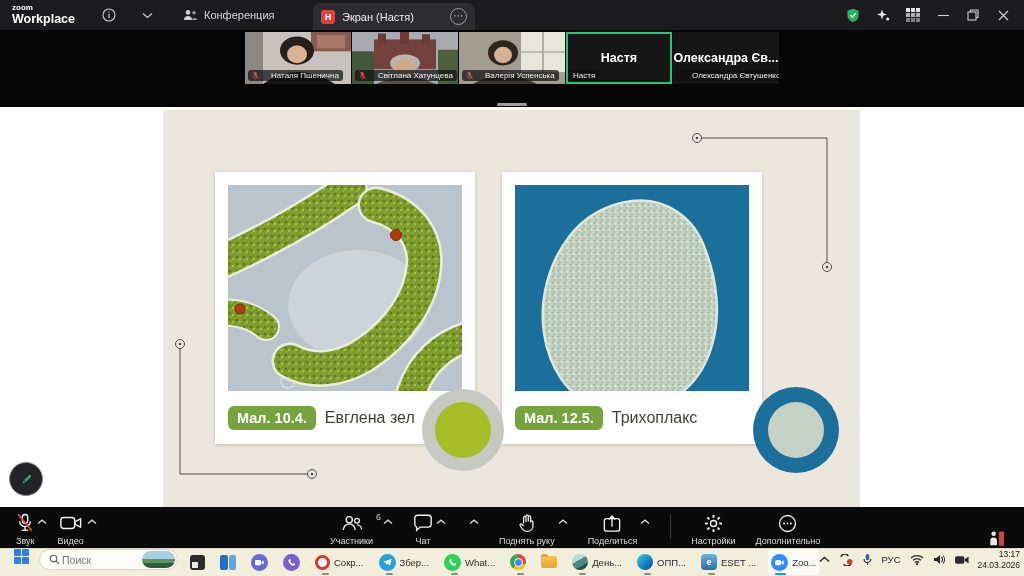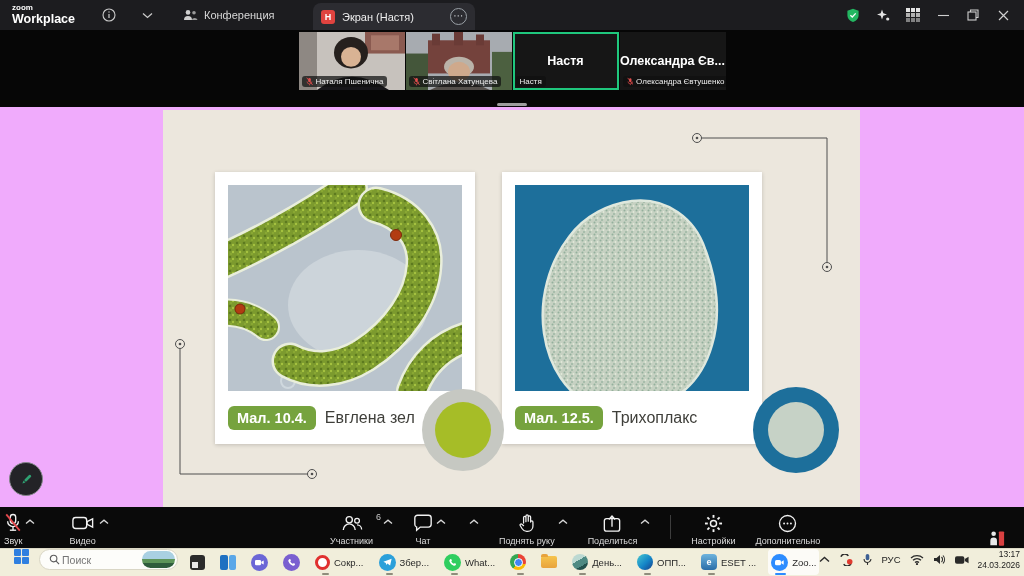--- a/index.html
+++ b/index.html
@@ -19,50 +19,50 @@
   .tab-red{width:14px;height:14px;border-radius:3px;background:#e0433f;color:#fff;font-size:9px;font-weight:bold;
            display:flex;align-items:center;justify-content:center}
   .tab-screen .tlabel{font-size:11px;color:#eee}
   .circ-more{margin-left:auto;width:15px;height:15px;border-radius:50%;border:1px solid #9aa0a6;color:#cfd2d6;
              font-size:10px;line-height:13px;text-align:center;letter-spacing:.5px}
   .win-ctl{position:absolute;right:6px;top:0;height:30px;display:flex;align-items:center}
   .win-ctl .tb-ic{width:30px}
 
   
   .strip{position:absolute;top:30px;left:0;right:0;height:77px;background:#060606;display:flex;justify-content:center;gap:1px;padding-top:2px;box-sizing:border-box}
-  .tile{width:106px;height:58px;background:#161616;position:relative;overflow:hidden}
+  .tile{width:106px;height:52px;background:#161616;position:relative;overflow:hidden}
   .tile .scene{position:absolute;inset:0;width:100%;height:100%}
   .tile.active{box-shadow:inset 0 0 0 2px #1fc77d}
   .center-name{position:absolute;inset:0;display:flex;align-items:center;justify-content:center;color:#fff;font-weight:bold;font-size:12.5px}
   .pill{position:absolute;left:3px;bottom:3px;background:rgba(15,15,15,.72);border-radius:3px;padding:1px 4px;
-        display:flex;align-items:flex-start;gap:3px;color:#eee;font-size:8px;white-space:nowrap;max-width:98px;overflow:hidden}
+        display:flex;align-items:flex-start;gap:12px;color:#eee;font-size:8px;white-space:nowrap;max-width:98px;overflow:hidden}
   .strip-handle{position:absolute;top:103px;left:497px;width:30px;height:3px;background:#9d9d9d;border-radius:2px}
 
   
-  .stage{position:absolute;top:107px;left:0;width:1024px;height:452px;background:#f0abfc}
+  .stage{position:absolute;top:107px;left:0;width:1024px;height:452px;background:#ffffff}
   .slide{position:absolute;left:163px;top:3px;width:697px;height:397px;background:#ece7dd}
   .card{position:absolute;top:62px;width:260px;height:272px;background:#fff;box-shadow:0 1px 4px rgba(0,0,0,.18)}
   .card.cl{left:52px}.card.cr{left:339px}
   .card .img{position:absolute;left:13px;top:13px;width:234px;height:206px;overflow:hidden}
   .capt{position:absolute;left:13px;right:6px;bottom:8px;height:36px;display:flex;align-items:center}
   .badge{background:#76a33e;color:#fff;font-weight:bold;font-size:14.5px;padding:4px 9px;border-radius:6px;white-space:nowrap}
   .capt .txt{font-size:16px;color:#3f3f3a;margin-left:9px;white-space:nowrap}
   .accent{position:absolute;border-radius:50%;display:flex;align-items:center;justify-content:center}
   .accent .inner{border-radius:50%}
   .acc-l{left:259px;top:279px;width:82px;height:82px;background:#c6c8c2}
   .acc-l .inner{width:56px;height:56px;background:#a6bd27}
   .acc-r{left:590px;top:277px;width:86px;height:86px;background:#1d6f9b}
   .acc-r .inner{width:56px;height:56px;background:#c6d2c6}
   .conn{position:absolute;inset:0;pointer-events:none}
   .fab{position:absolute;left:9px;top:355px;width:34px;height:34px;border-radius:50%;background:#232327;
        border:1.5px solid #85878b;display:flex;align-items:center;justify-content:center;box-sizing:border-box}
 
   
   .zbar{position:absolute;top:507px;left:0;right:0;height:41px;background:#0a0a0a;color:#e9e9e9}
-  .tb-left{position:absolute;left:4px;top:0;display:flex;gap:34px}
+  .tb-left{position:absolute;left:16px;top:0;display:flex;gap:10px}
   .tb-center{position:absolute;left:330px;top:0;display:flex;gap:20px;align-items:flex-start}
   .tb-right{position:absolute;right:14px;top:15px}
   .pair{display:flex;align-items:flex-start}
   .zbtn{display:flex;flex-direction:column;align-items:center;padding-top:6px;position:relative}
   .zbtn .ic{height:20px;display:flex;align-items:center}
   .zbtn .lb{font-size:9px;margin-top:3px;color:#dcdcdc;white-space:nowrap}
   .pcount{position:absolute;top:5px;right:-8px;font-size:9px;color:#c9c9c9}
   .chev{margin:12px 0 0 3px}
   .tb-divider{width:1px;height:24px;background:#3d3d3d;margin-top:8px}
 
@@ -222,20 +222,40 @@
       <svg width="7" height="9" viewBox="0 0 10 12">
           <rect x="3.2" y="1" width="3.6" height="6" rx="1.8" fill="#e04c4c"></rect>
           <path d="M1.5,6 a3.5,3.5 0 0 0 7,0" stroke="#e04c4c" stroke-width="1" fill="none"></path>
           <line x1="5" y1="9.5" x2="5" y2="11.5" stroke="#e04c4c"></line>
           <line x1="1" y1="0.5" x2="9.5" y2="11" stroke="#e04c4c" stroke-width="1.2"></line>
         </svg>
       <span>Світлана Хатунцева</span>
     </div>
   </div>
 
+  <div class="tile">
+    <svg class="scene" viewBox="0 0 106 70" preserveAspectRatio="none">
+      <rect width="106" height="70" fill="#a39c90"></rect>
+      <rect x="62" y="0" width="44" height="54" fill="#e7e5dc"></rect>
+      <line x1="84" y1="0" x2="84" y2="54" stroke="#b5ada0" stroke-width="2"></line>
+        <line x1="62" y1="27" x2="106" y2="27" stroke="#b5ada0" stroke-width="2"></line>
+      <ellipse cx="44" cy="28" rx="15" ry="17" fill="#2d2722"></ellipse>
+        <ellipse cx="44" cy="31" rx="9" ry="11" fill="#d6b192"></ellipse>
+      <path d="M14,70 Q44,46 78,70 Z" fill="#3a3633"></path>
+    </svg>
+    <div class="pill">
+      <svg width="7" height="9" viewBox="0 0 10 12">
+          <rect x="3.2" y="1" width="3.6" height="6" rx="1.8" fill="#e04c4c"></rect>
+          <path d="M1.5,6 a3.5,3.5 0 0 0 7,0" stroke="#e04c4c" stroke-width="1" fill="none"></path>
+          <line x1="5" y1="9.5" x2="5" y2="11.5" stroke="#e04c4c"></line>
+          <line x1="1" y1="0.5" x2="9.5" y2="11" stroke="#e04c4c" stroke-width="1.2"></line>
+        </svg>
+      <span>Валерія Успенська</span>
+    </div>
+  </div>
 
   <div class="tile active">
     <div class="center-name">Настя</div>
     <div class="pill">
       <span>Настя</span>
     </div>
   </div>
 
 
   <div class="tile">

